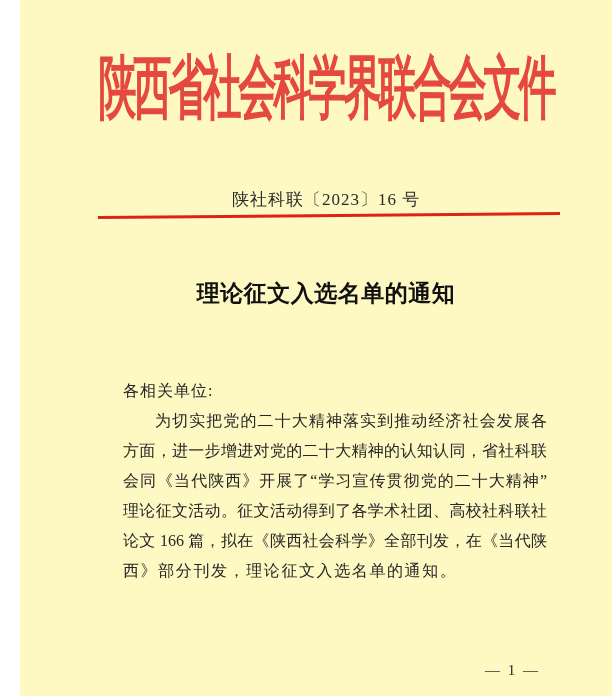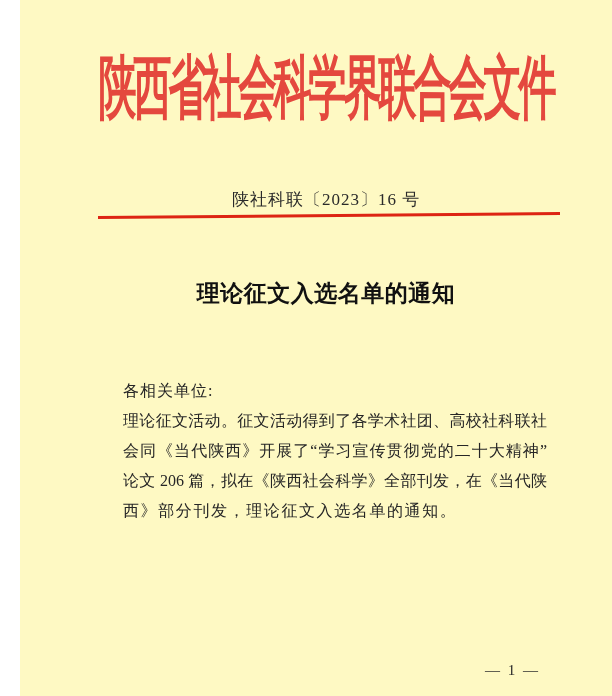--- a/index.html
+++ b/index.html
@@ -114,21 +114,23 @@
   <div class="doc-number">陕社科联〔2023〕16 号</div>
 
   <div class="red-line"></div>
 
   <div class="doc-title">
     <div>理论征文入选名单的通知</div>
   </div>
 
   <div class="body-block">
     <div class="bline">各相关单位:</div>
+    <div class="bline indent just">为切实把党的二十大精神落实到推动经济社会发展各</div>
+    <div class="bline just">方面，进一步增进对党的二十大精神的认知认同，省社科联</div>
+    <div class="bline just">会同《当代陕西》开展了“学习宣传贯彻党的二十大精神”</div>
     <div class="bline just">理论征文活动。征文活动得到了各学术社团、高校社科联社</div>
-    <div class="bline just">会同《当代陕西》开展了“学习宣传贯彻党的二十大精神”</div>
-    <div class="bline just">论文 206 篇，拟在《陕西社会科学》全部刊发，在《当代陕</div>
+    <div class="bline just">论文 166 篇，拟在《陕西社会科学》全部刊发，在《当代陕</div>
     <div class="bline loose">西》部分刊发，理论征文入选名单的通知。</div>
   </div>
 
   <div class="page-number">— 1 —</div>
 
 </div>
 
 </body></html>

